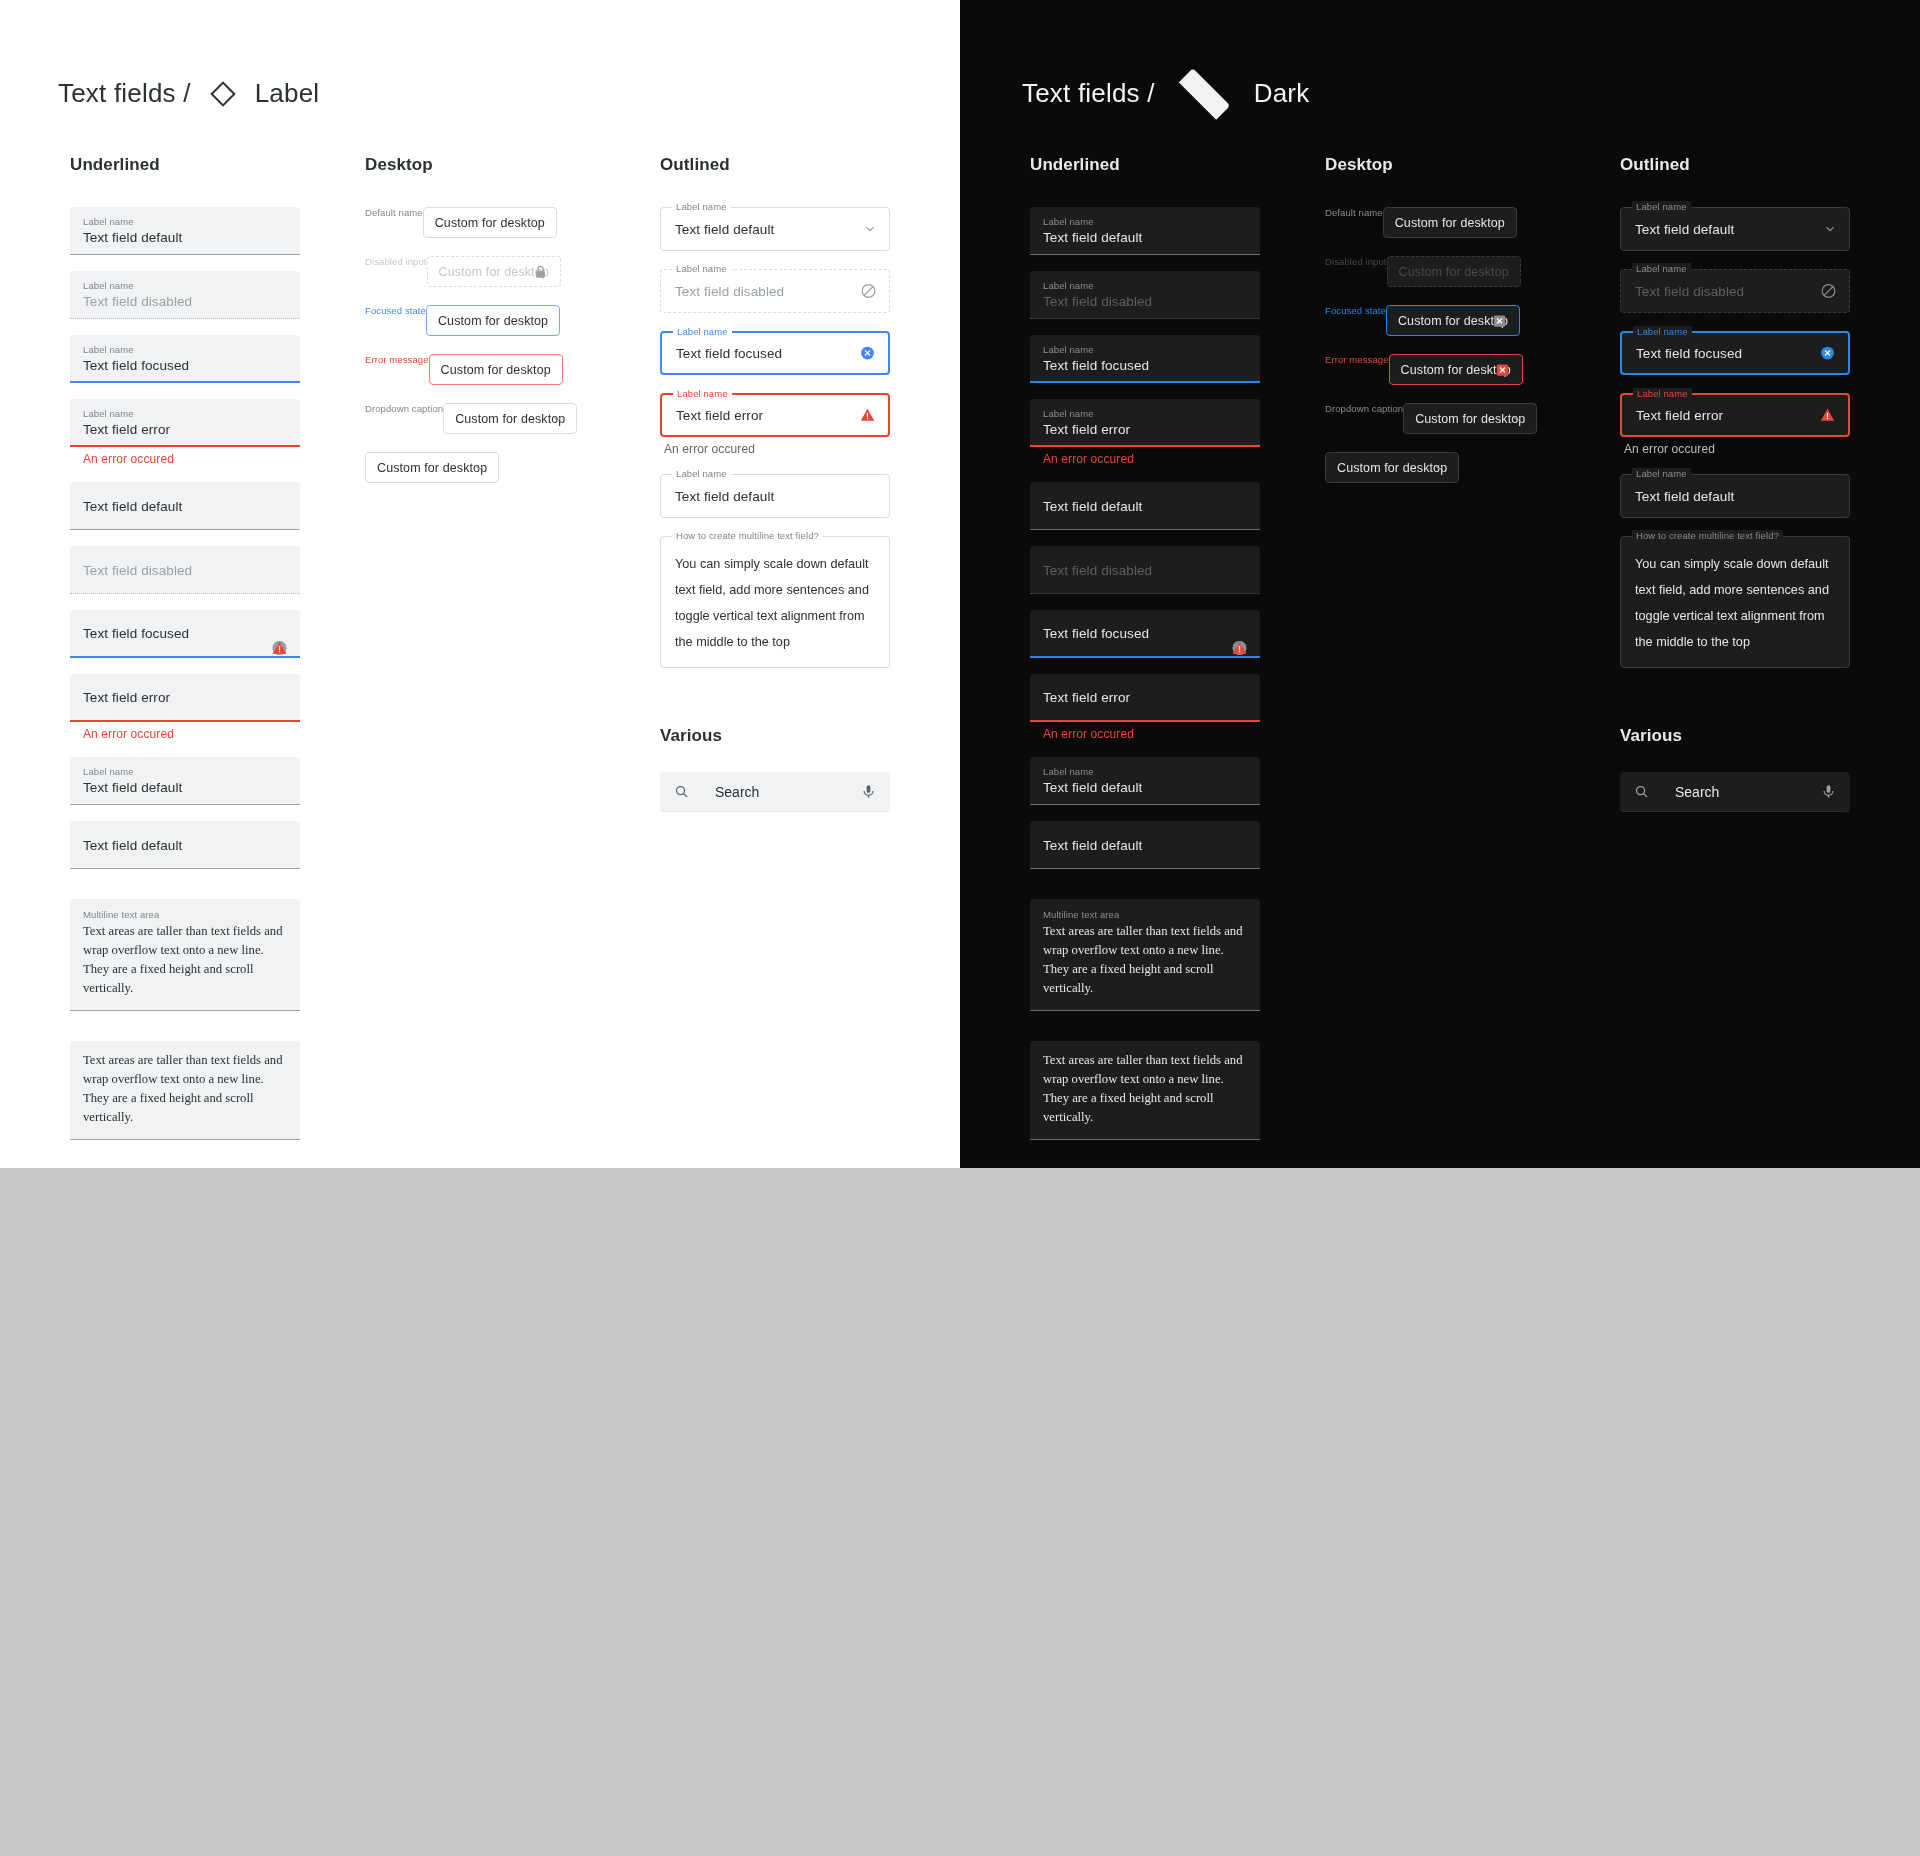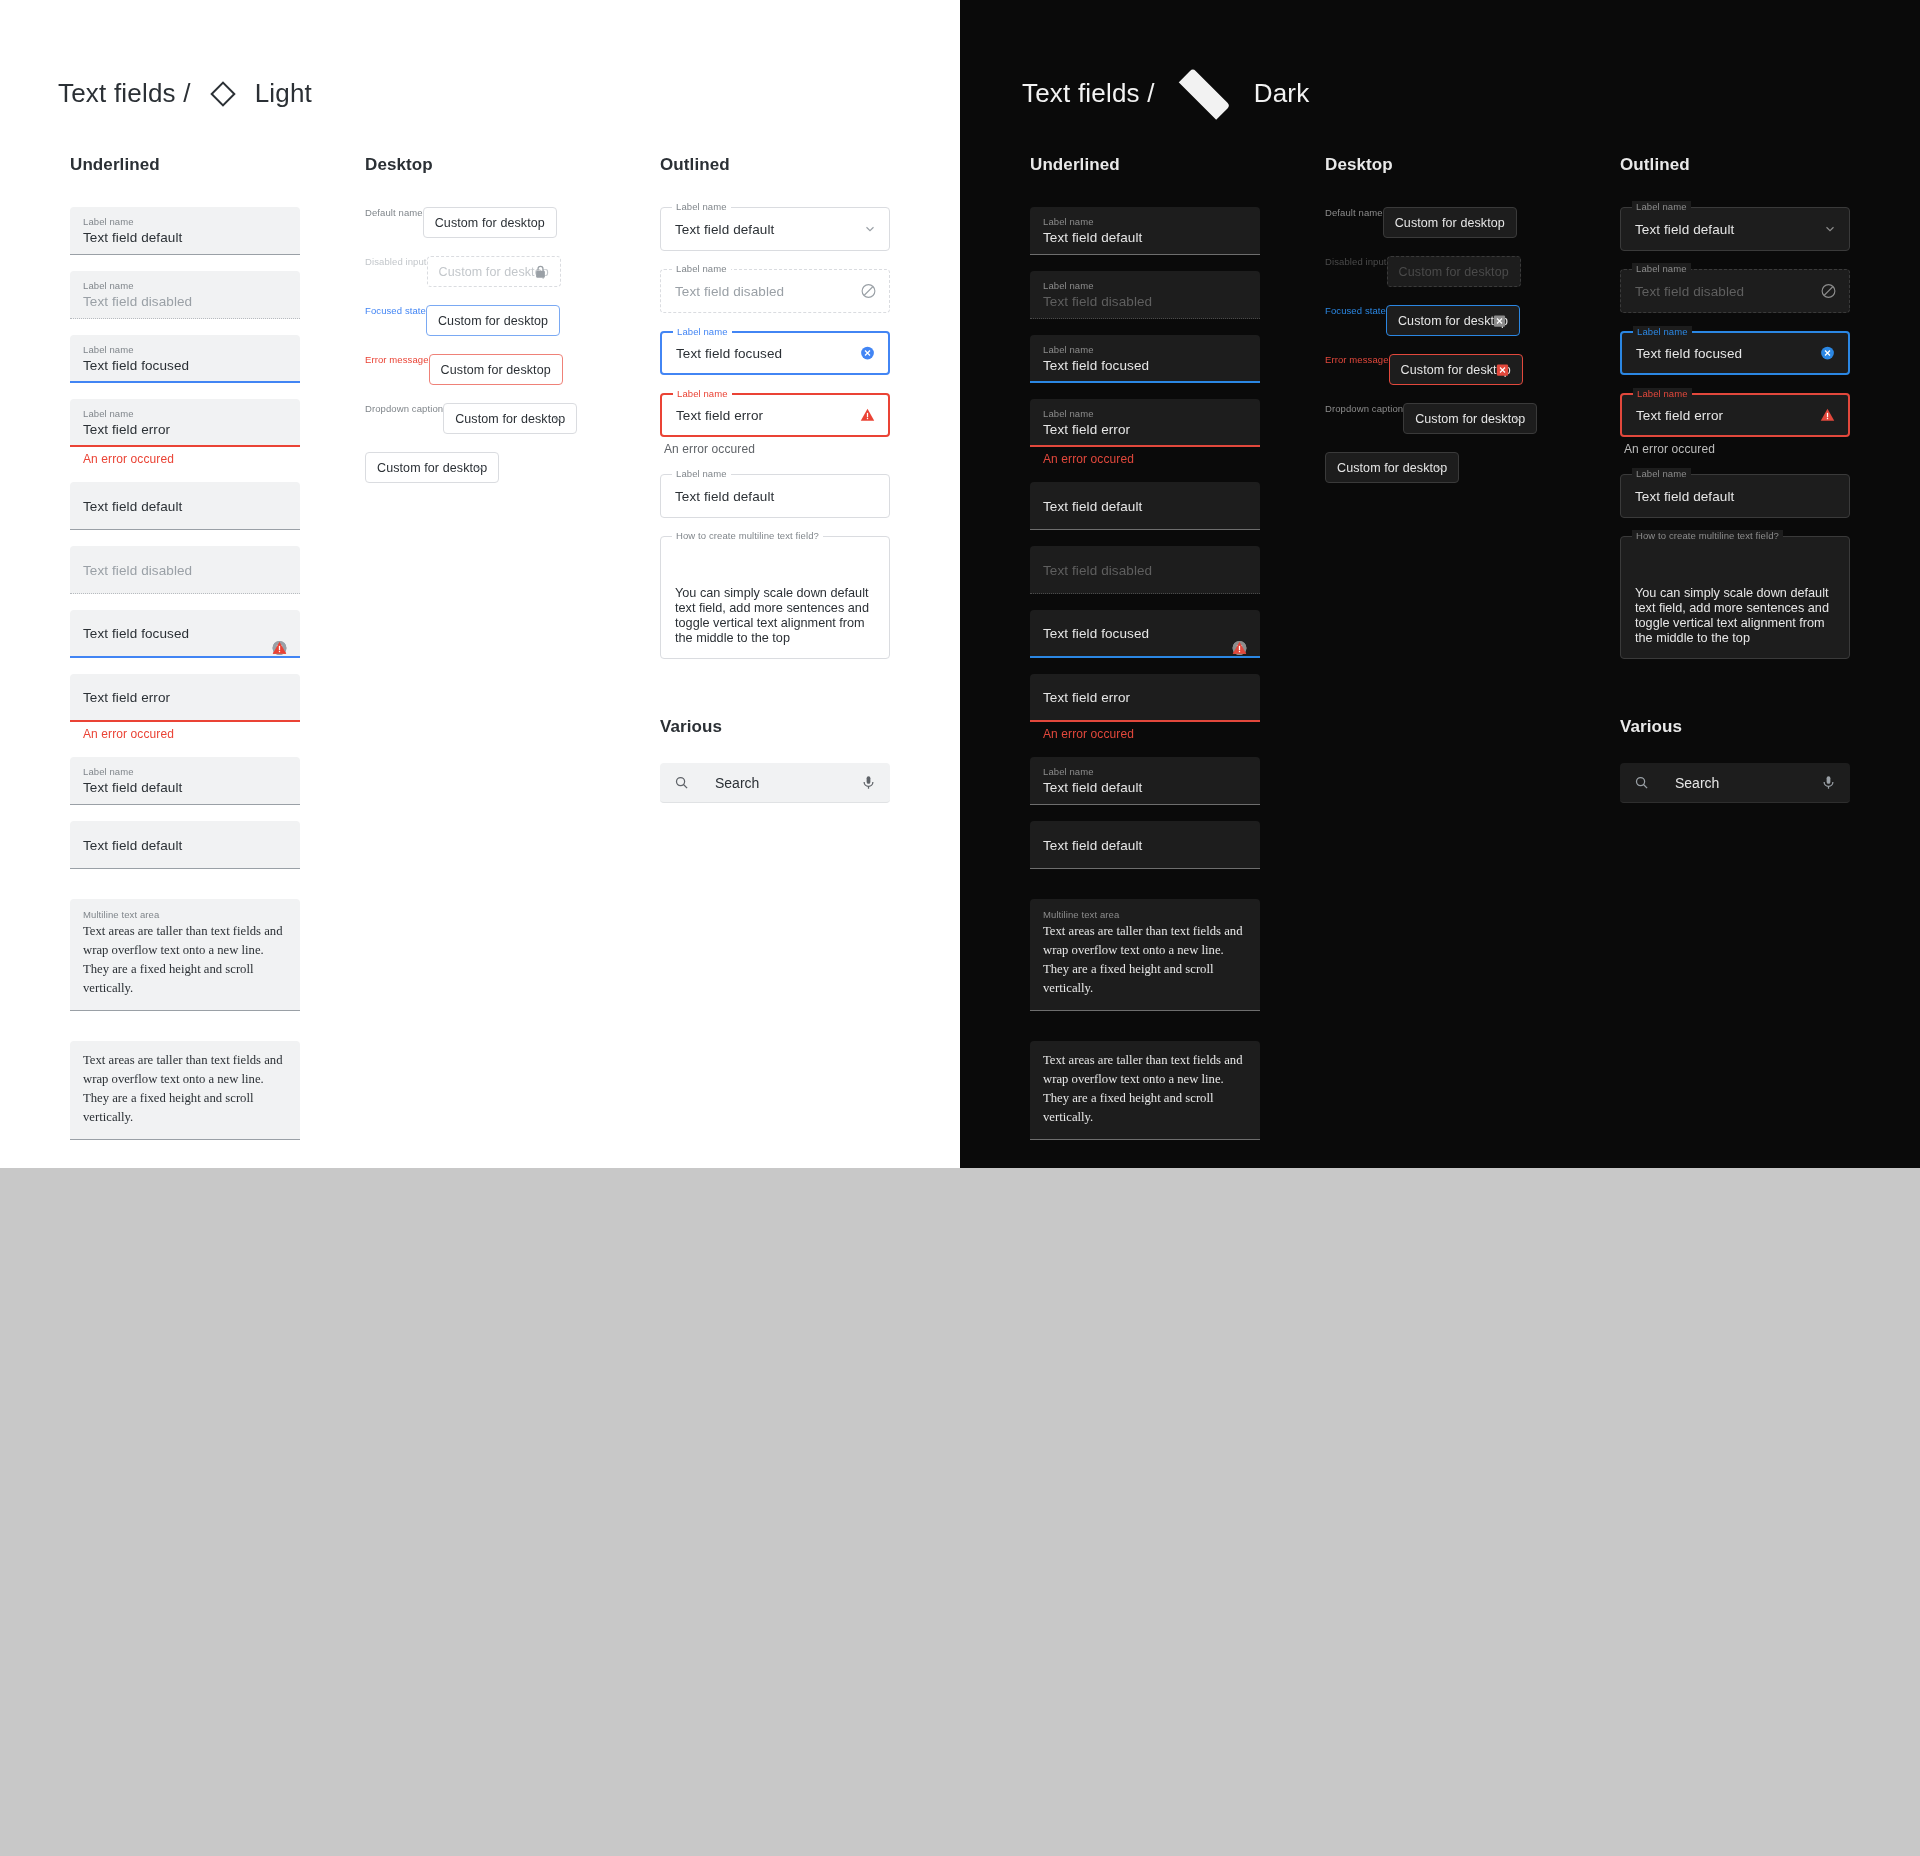--- a/index.html
+++ b/index.html
@@ -93,21 +93,21 @@
   .dark .out { background:#1d1d1d; border-color:#3a3a3a; }
   .dark .out.dashed { border:1px dashed #3a3a3a; }
   .dark .out.ofocus { border:2px solid #2b87e3; }
   .dark .out.oerr { border:2px solid #e2483c; }
   .dark .out .otxt { color:#e6e6e6; }
   .dark .out .otxt.dis { color:#5f5f5f; }
   .dark .out .olbl { background:#1d1d1d; color:#8c8c8c; }
   .dark .out.ofocus .olbl { color:#2b87e3; }
   .dark .out.oerr .olbl { color:#e2483c; }
   .out.tall { height:auto; min-height:90px; align-items:flex-start; padding:14px 14px 12px; }
-  .out .multi { font-size:12.7px; line-height:15px; color:#2b3035;margin-top:35px; }
+  .out .multi { font-size:12.7px; line-height:26px; color:#2b3035; }
   .dark .out .multi { color:#e6e6e6; }
 
   
   .ricon { position:absolute; right:12px; top:50%; transform:translateY(-50%); }
 
   
   .filled.ta { height:auto; min-height:92px; align-items:flex-start; padding:10px 13px 12px; }
   .filled.ta .mtxt { font-size:12.7px; line-height:19px; color:#2b3035;font-family:Liberation Serif, serif; }
   .dark .filled.ta .mtxt { color:#e6e6e6; }
 
@@ -124,21 +124,21 @@
 </style>
 </head>
 <body>
 
 <div class="page">
 
   <div class="quad q-light">
     <div class="big-title" style="position:absolute;left:58px;top:78px;">
       <span>Text&nbsp;fields&nbsp;/</span>
       <span class="dia"></span>
-      <span>Light</span>
+      <span>Label</span>
     </div>
 
     <div style="position:absolute;left:70px;top:155px;width:230px;">
       <div class="col-title">Underlined</div>
       <div id="lt-und" style="margin-top:32px;display:flex;flex-direction:column;gap:16px;">
           <div>
             <div class="filled">
          <span class="lbl">Label name</span>
          <span class="val">Text field default</span>
          <span class="ricon">

